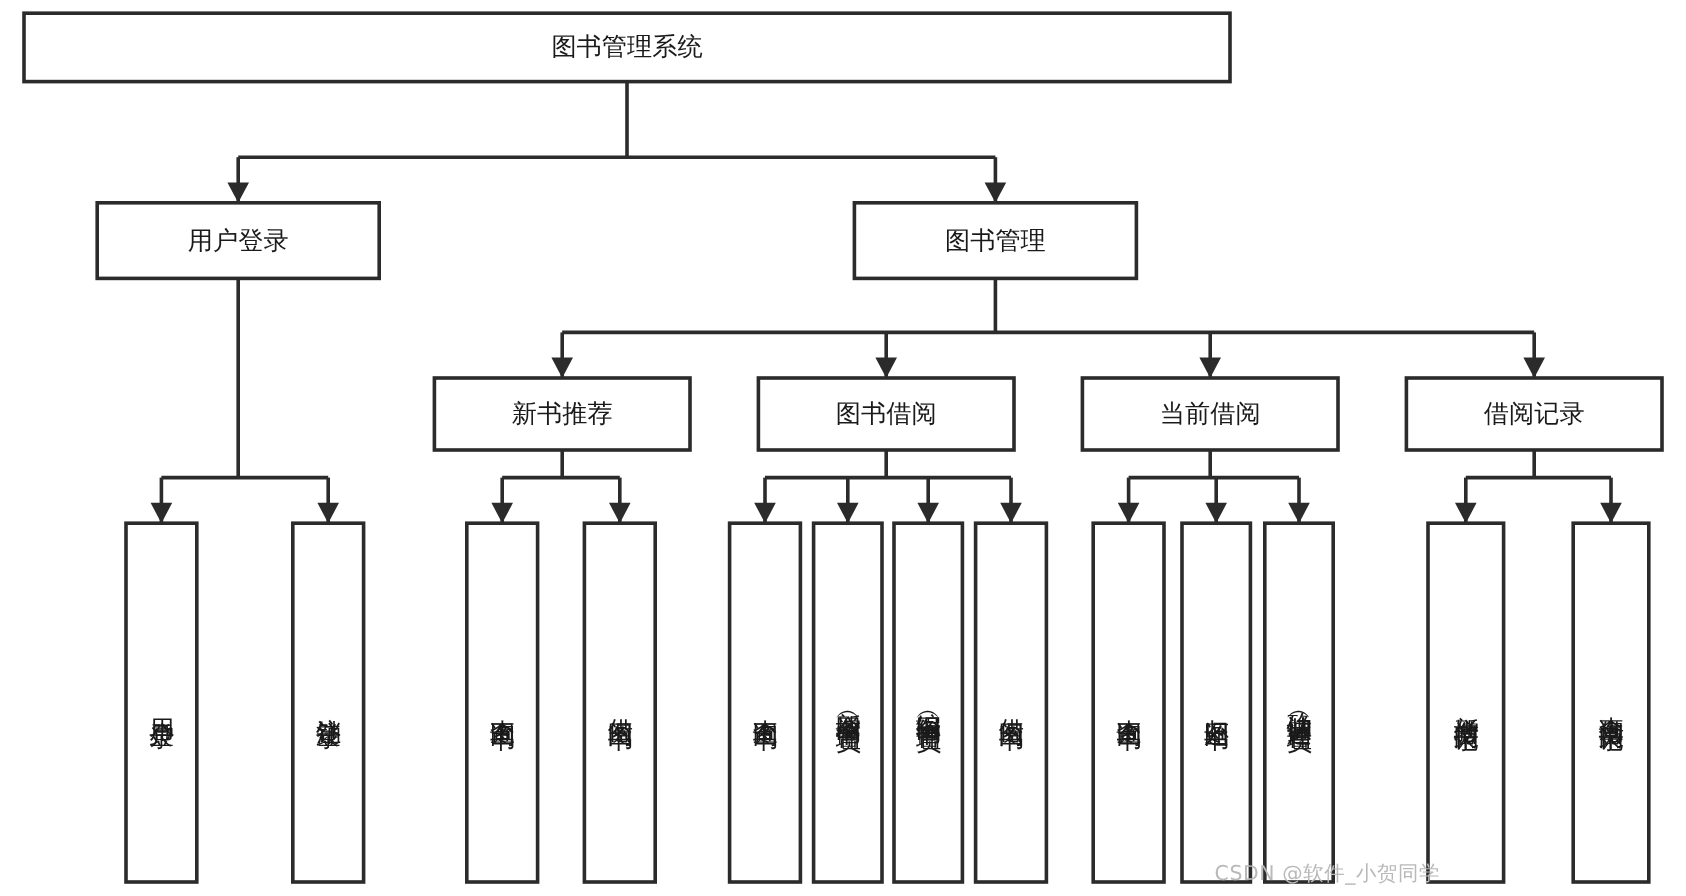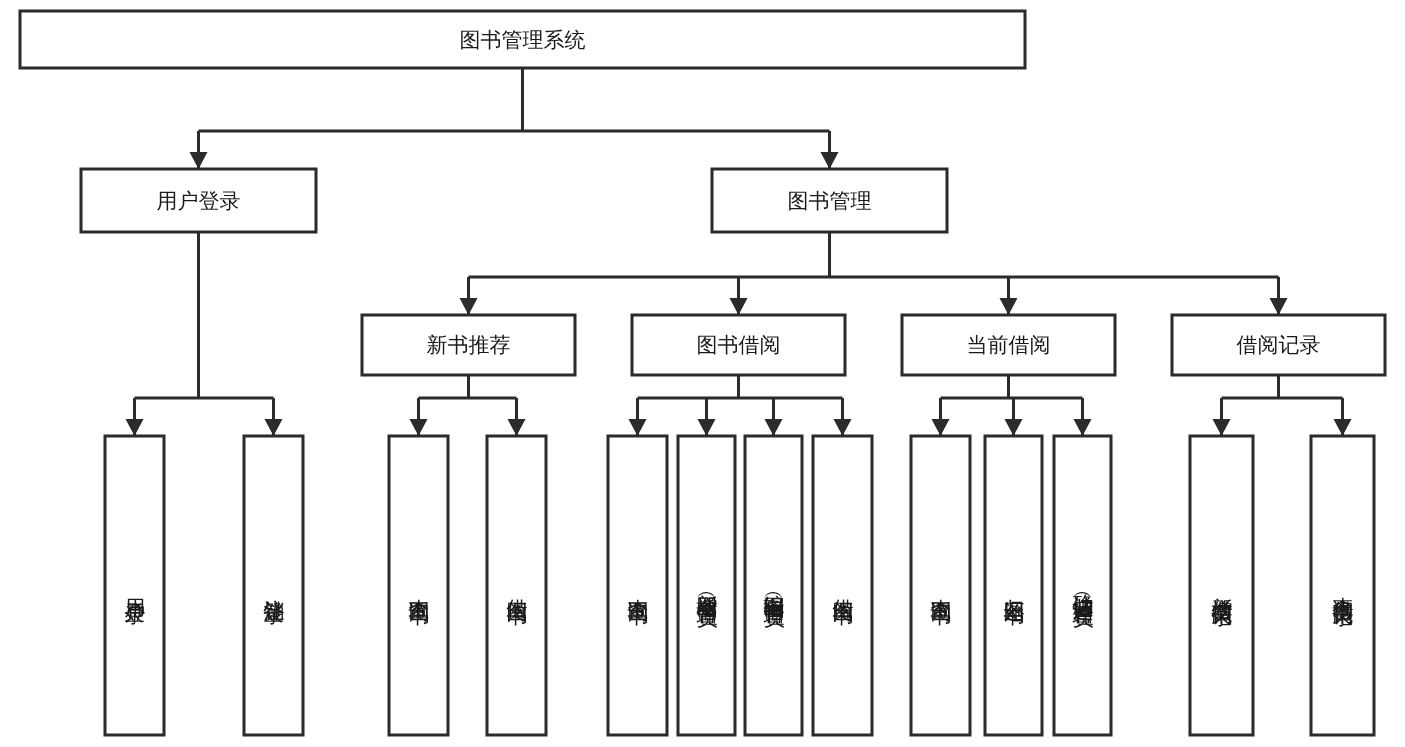--- a/index.html
+++ b/index.html
@@ -176,13 +176,14 @@
       <div class="leaf-label" style="left: 608px; top: 436px; width: 59px; height: 299px;">查询图书</div>
       <div class="leaf-label" style="left: 678px; top: 436px; width: 57px; height: 299px;">新增图书（管理员）</div>
       <div class="leaf-label" style="left: 745px; top: 436px; width: 57px; height: 299px;">编辑图书（管理员）</div>
       <div class="leaf-label" style="left: 813px; top: 436px; width: 59px; height: 299px;">借阅图书</div>
       <div class="leaf-label" style="left: 911px; top: 436px; width: 59px; height: 299px;">查询图书</div>
       <div class="leaf-label" style="left: 985px; top: 436px; width: 57px; height: 299px;">归还图书</div>
       <div class="leaf-label" style="left: 1054px; top: 436px; width: 57px; height: 299px;">确认归还（管理员）</div>
       <div class="leaf-label" style="left: 1190px; top: 436px; width: 63px; height: 299px;">新增借阅记录</div>
       <div class="leaf-label" style="left: 1311px; top: 436px; width: 63px; height: 299px;">查询借阅记录</div>
     </div>
+  <div class="watermark">CSDN @软件_小贺同学</div>
 </div>
 
 </body></html>

